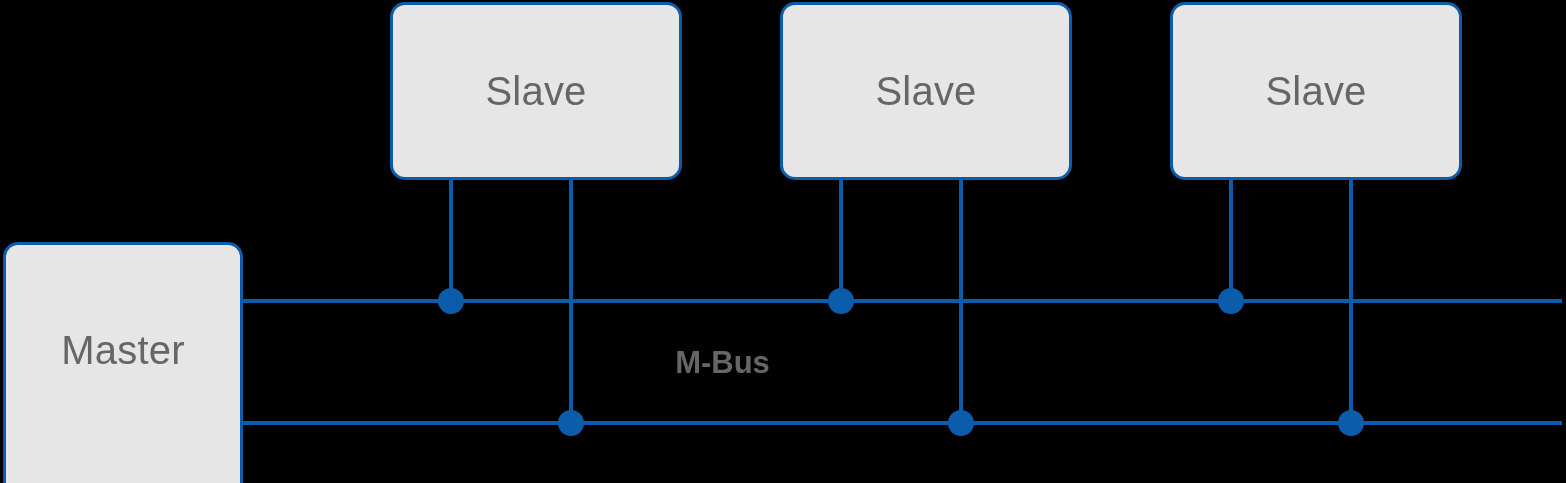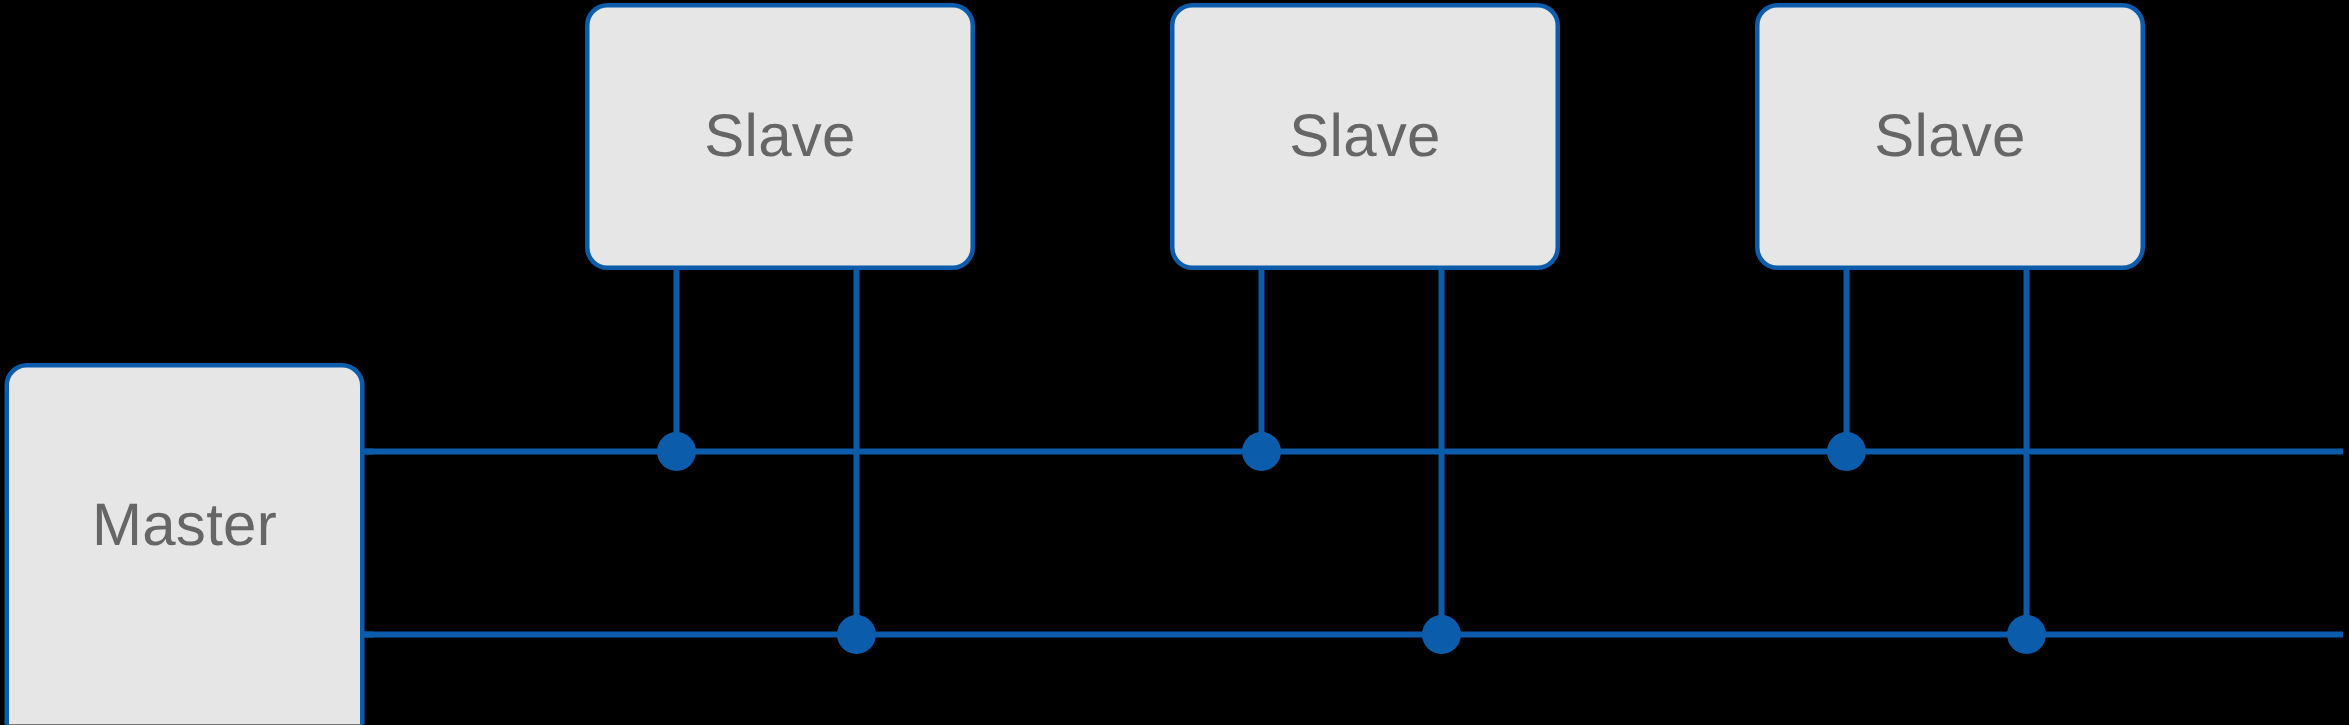--- a/index.html
+++ b/index.html
@@ -57,21 +57,21 @@
     height: 270px;
   }
   #master-node .node-label {
     
     position: relative;
     top: -27px;
     text-align: center;
   }
   .slave-node {
     top: 2px;
-    width: 260px;
+    width: 292px;
     height: 178px;
   }
   #slave-node-1 { left: 390px; }
   #slave-node-2 { left: 780px; }
   #slave-node-3 { left: 1170px; }
 
   
   #bus-caption {
     position: absolute;
     left: 0;
@@ -132,14 +132,15 @@
   </div>
 
   <div id="slave-node-2" class="node-box slave-node">
     <span class="node-label">Slave</span>
   </div>
 
   <div id="slave-node-3" class="node-box slave-node">
     <span class="node-label">Slave</span>
   </div>
 
+  <div id="bus-caption">M-Bus</div>
 
 </div>
 
 </body></html>

